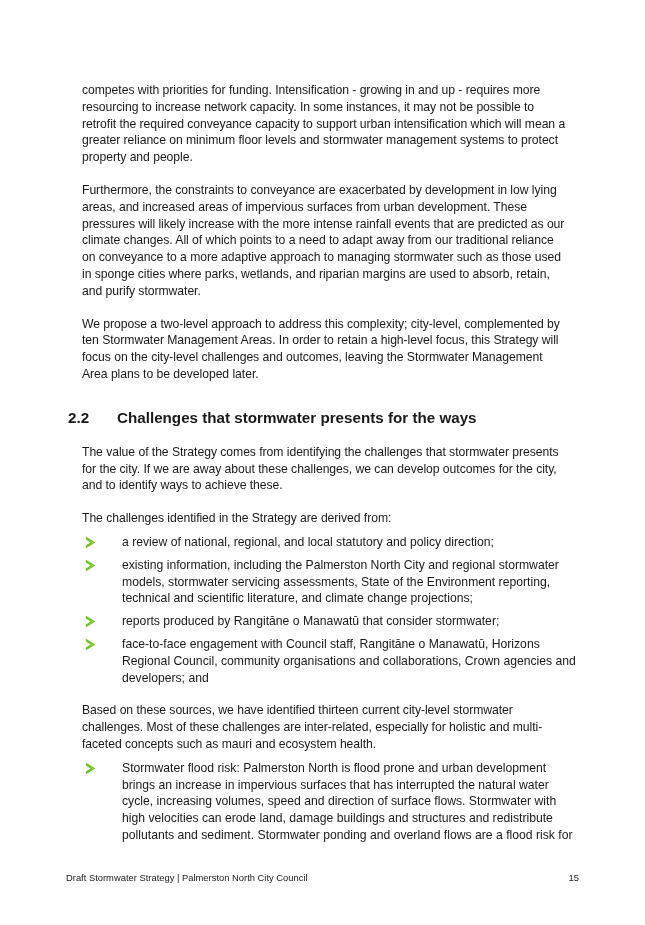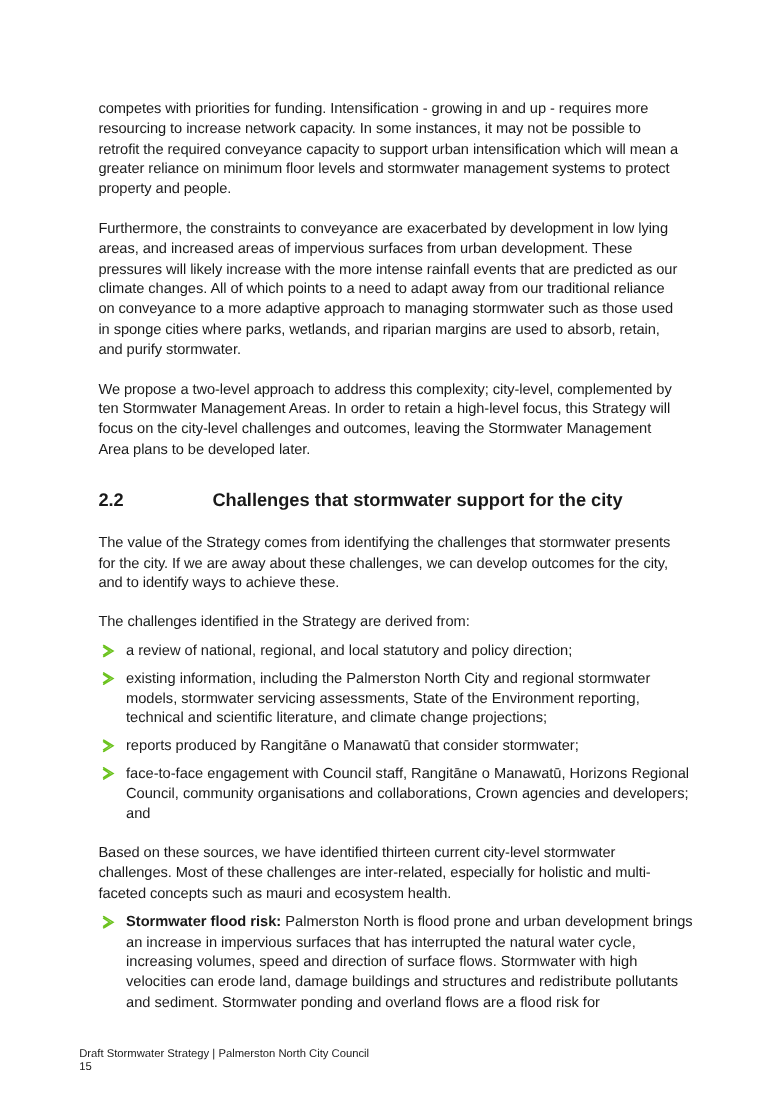--- a/index.html
+++ b/index.html
@@ -2,41 +2,41 @@
 <html><head>
 <meta charset="utf-8">
 <style>
   html, body { margin:0; padding:0; background:#ffffff; }
   body { width:645px; height:925px; position:relative; overflow:hidden;
          font-family:"Liberation Sans", sans-serif; color:#1a1a1a; }
   .page { position:absolute; left:66px; top:66px; width:516px; }
   p { margin:16px; font-size:12.2px; line-height:16.8px; letter-spacing:-0.05px; }
   .gap-lg { margin-bottom:16px; }
   .gap-sm { margin-bottom:7px; }
-  h2 { margin:25px 0 7px 16px; font-size:15.2px; font-weight:bold; line-height:20px; display:flex;gap:46px; }
+  h2 { margin:25px 0 7px 2px; font-size:15.2px; font-weight:bold; line-height:20px; display:flex; }
   h2 .num { width:49px; }
   ul { list-style:none; margin:0 0 6px 0; padding:0; }
-  li { display:flex; margin-bottom:6px; font-size:12.2px; line-height:16.8px; }
+  li { display:flex; margin-bottom:6px; font-size:12.2px; line-height:16.8px;gap:17px; }
   li .bullet { width:20px; flex:none; margin-left:19px; color:#6cc31f; padding-top:1px; }
   li .bullet svg { width:11px; height:11px; display:block; margin-top:2px; }
   li .txt { flex:1; }
-  li b { font-weight:bold; }
-  .footer { position:absolute; left:66px; right:66px; top:872px; font-size:9.4px; display:flex; justify-content:space-between; color:#1a1a1a;flex-direction:column; }
+  li b { font-weight:normal; }
+  .footer { position:absolute; left:66px; right:66px; top:872px; font-size:9.4px; display:flex; justify-content:space-between; color:#1a1a1a; }
 </style>
 </head>
 <body>
 
 <div class="page">
   <p class="gap-lg">competes with priorities for funding. Intensification - growing in and up - requires more resourcing to increase network capacity. In some instances, it may not be possible to retrofit the required conveyance capacity to support urban intensification which will mean a greater reliance on minimum floor levels and stormwater management systems to protect property and people.</p>
   <p class="gap-lg">Furthermore, the constraints to conveyance are exacerbated by development in low lying areas, and increased areas of impervious surfaces from urban development. These pressures will likely increase with the more intense rainfall events that are predicted as our climate changes. All of which points to a need to adapt away from our traditional reliance on conveyance to a more adaptive approach to managing stormwater such as those used in sponge cities where parks, wetlands, and riparian margins are used to absorb, retain, and purify stormwater.</p>
   <p>We propose a two-level approach to address this complexity; city-level, complemented by ten Stormwater Management Areas. In order to retain a high-level focus, this Strategy will focus on the city-level challenges and outcomes, leaving the Stormwater Management Area plans to be developed later.</p>
 
   <h2>
     <span class="num">2.2</span>
-    <span>Challenges that stormwater support for the city</span>
+    <span>Challenges that stormwater presents for the ways</span>
   </h2>
 
   <p class="gap-sm">The value of the Strategy comes from identifying the challenges that stormwater presents for the city. If we are away about these challenges, we can develop outcomes for the city, and to identify ways to achieve these.</p>
   <p class="gap-sm">The challenges identified in the Strategy are derived from:</p>
 
   <ul>
     <li>
       <span class="bullet">
           <svg viewBox="0 0 12 12">
             <path d="M1 2 L7 6 L1 10 M1 0.5 L10 6 L1 11.5" fill="none" stroke="#6cc31f" stroke-width="1.4"></path>

